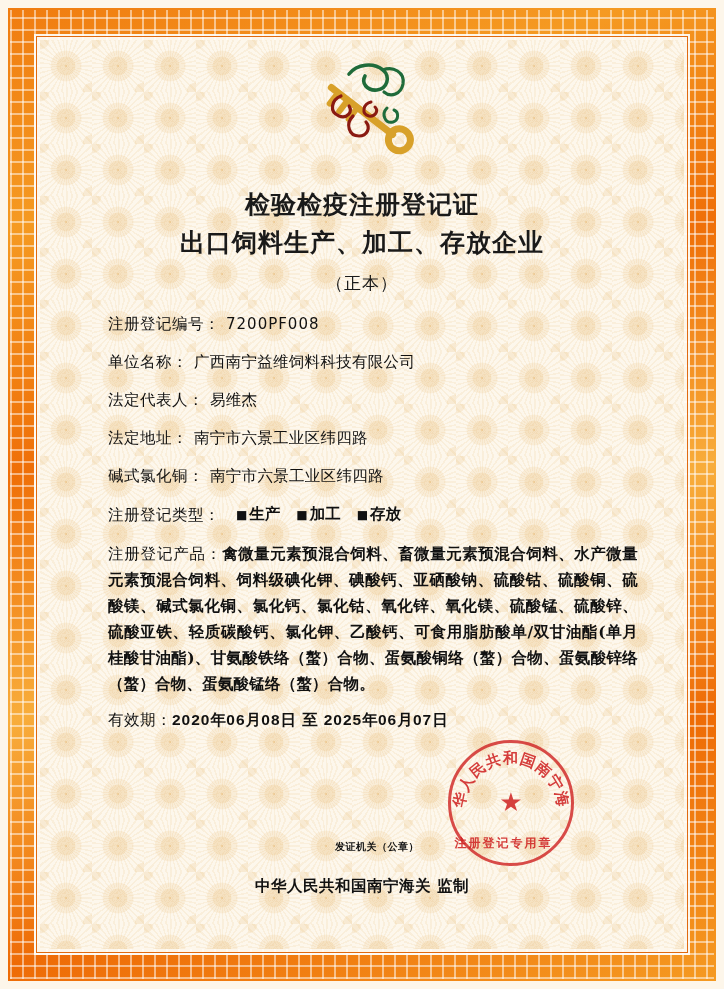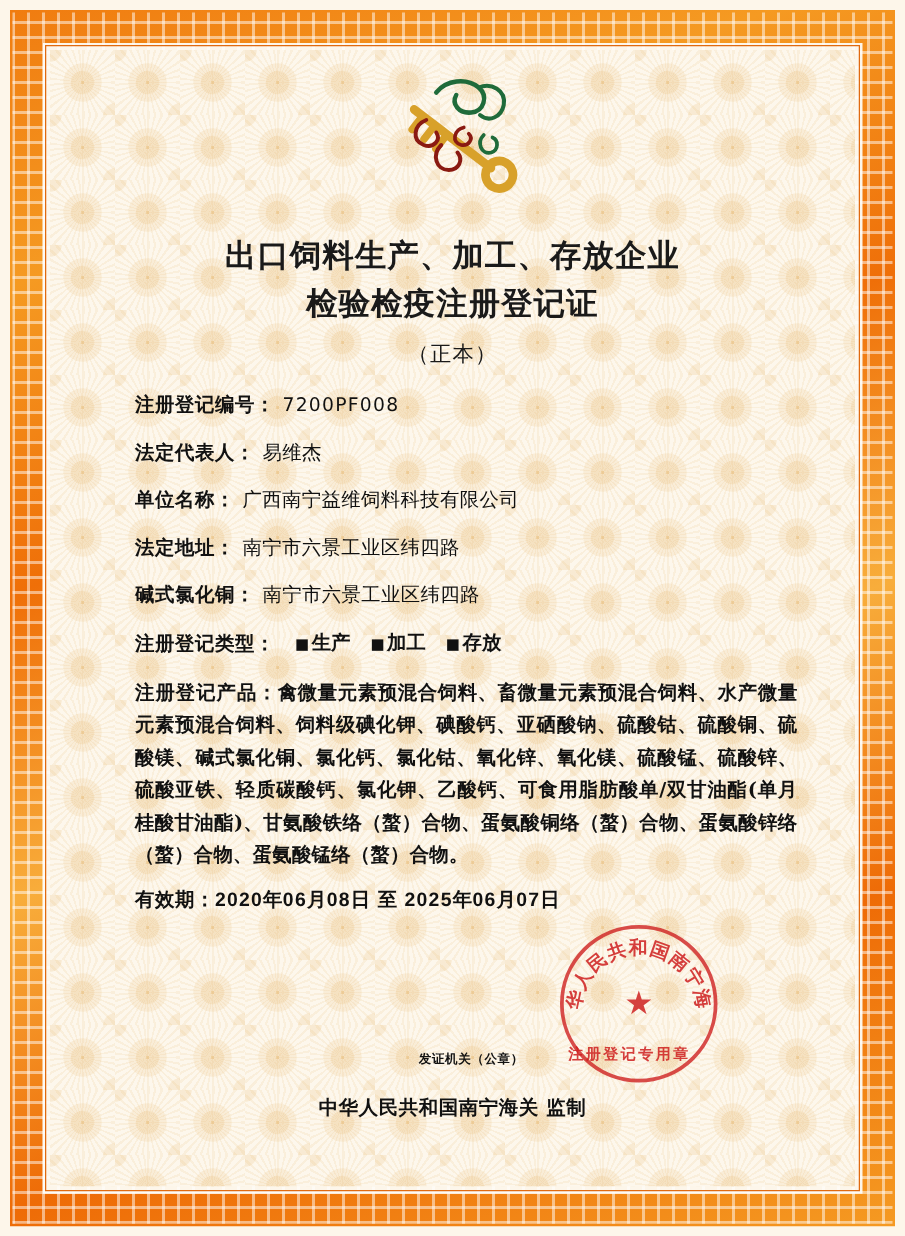--- a/index.html
+++ b/index.html
@@ -136,21 +136,21 @@
     color: #111;
   }
   .field-row {
     display: flex;
     align-items: flex-start;
     margin-bottom: 14px;
     line-height: 24px;
   }
   .field-label {
     white-space: nowrap;
-    font-weight: bold;
+    font-weight: normal;
     letter-spacing: 0.5px;
   }
   .field-value {
     margin-left: 6px;
     letter-spacing: 0.3px;
   }
   .field-value.mono {
     font-family: "DejaVu Sans", "Liberation Sans", sans-serif;
     font-size: 15px;
     letter-spacing: 1px;
@@ -298,40 +298,40 @@
           <path d="M62 18 C70 8 86 6 96 14 C104 21 100 33 90 34 C80 35 74 27 78 20" fill="none" stroke="#1f6b3a" stroke-width="3.6" stroke-linecap="round"></path>
           <path d="M96 14 C106 10 118 16 116 28 C114 38 104 42 97 36" fill="none" stroke="#1f6b3a" stroke-width="3.2" stroke-linecap="round"></path>
           <path d="M54 40 C44 44 42 56 52 60 C60 63 66 56 62 50" fill="none" stroke="#8a1a12" stroke-width="3.2" stroke-linecap="round"></path>
           <path d="M66 60 C58 68 62 80 72 80 C80 80 84 72 79 66" fill="none" stroke="#8a1a12" stroke-width="3.2" stroke-linecap="round"></path>
           <path d="M84 46 C76 48 74 58 82 60 C88 61 92 55 88 51" fill="none" stroke="#8a1a12" stroke-width="3" stroke-linecap="round"></path>
           <path d="M100 52 C94 58 98 68 106 66 C112 64 112 56 107 54" fill="none" stroke="#1f6b3a" stroke-width="3" stroke-linecap="round"></path>
         </svg>
       </div>
 
       <div class="title-block">
+        <div class="title-line">检验检疫注册登记证</div>
         <div class="title-line">出口饲料生产、加工、存放企业</div>
-        <div class="title-line">检验检疫注册登记证</div>
         <div class="subtitle">（正本）</div>
       </div>
 
       <div class="fields">
 
         <div class="field-row">
           <span class="field-label">注册登记编号：</span>
           <span class="field-value mono">7200PF008</span>
         </div>
 
         <div class="field-row">
+          <span class="field-label">单位名称：</span>
+          <span class="field-value">广西南宁益维饲料科技有限公司</span>
+        </div>
+
+        <div class="field-row">
           <span class="field-label">法定代表人：</span>
           <span class="field-value">易维杰</span>
-        </div>
-
-        <div class="field-row">
-          <span class="field-label">单位名称：</span>
-          <span class="field-value">广西南宁益维饲料科技有限公司</span>
         </div>
 
         <div class="field-row">
           <span class="field-label">法定地址：</span>
           <span class="field-value">南宁市六景工业区纬四路</span>
         </div>
 
         <div class="field-row">
           <span class="field-label">碱式氯化铜：</span>
           <span class="field-value">南宁市六景工业区纬四路</span>

